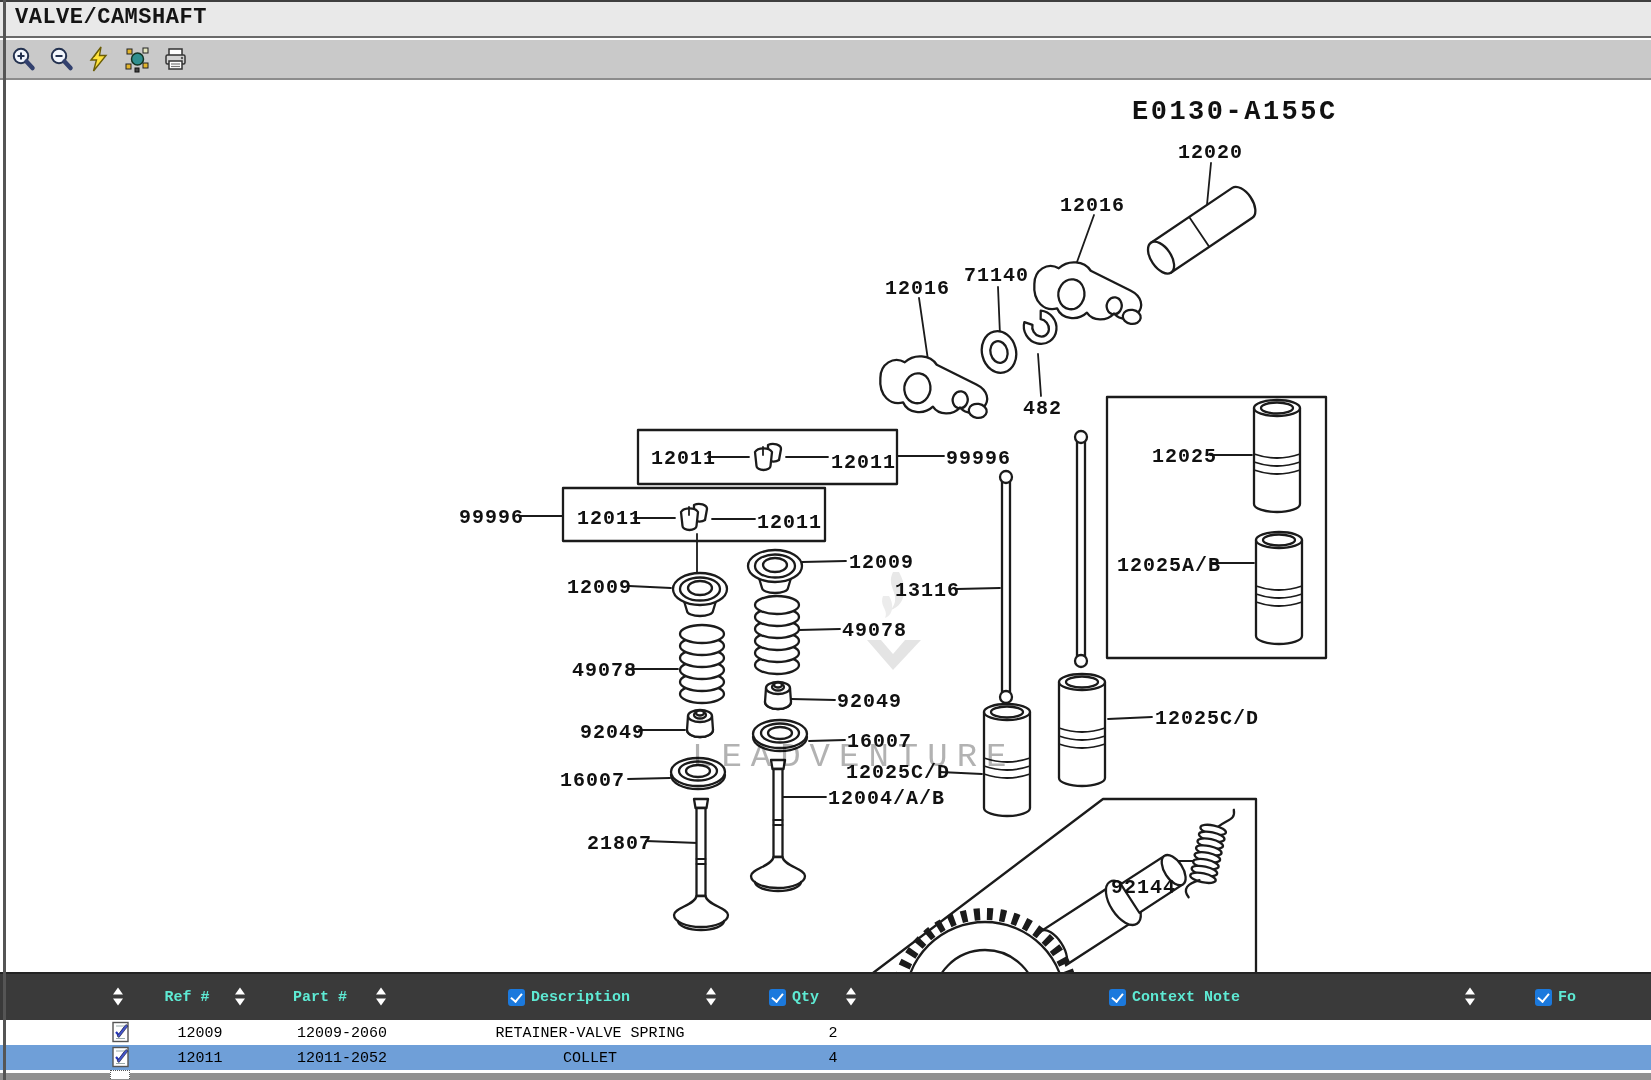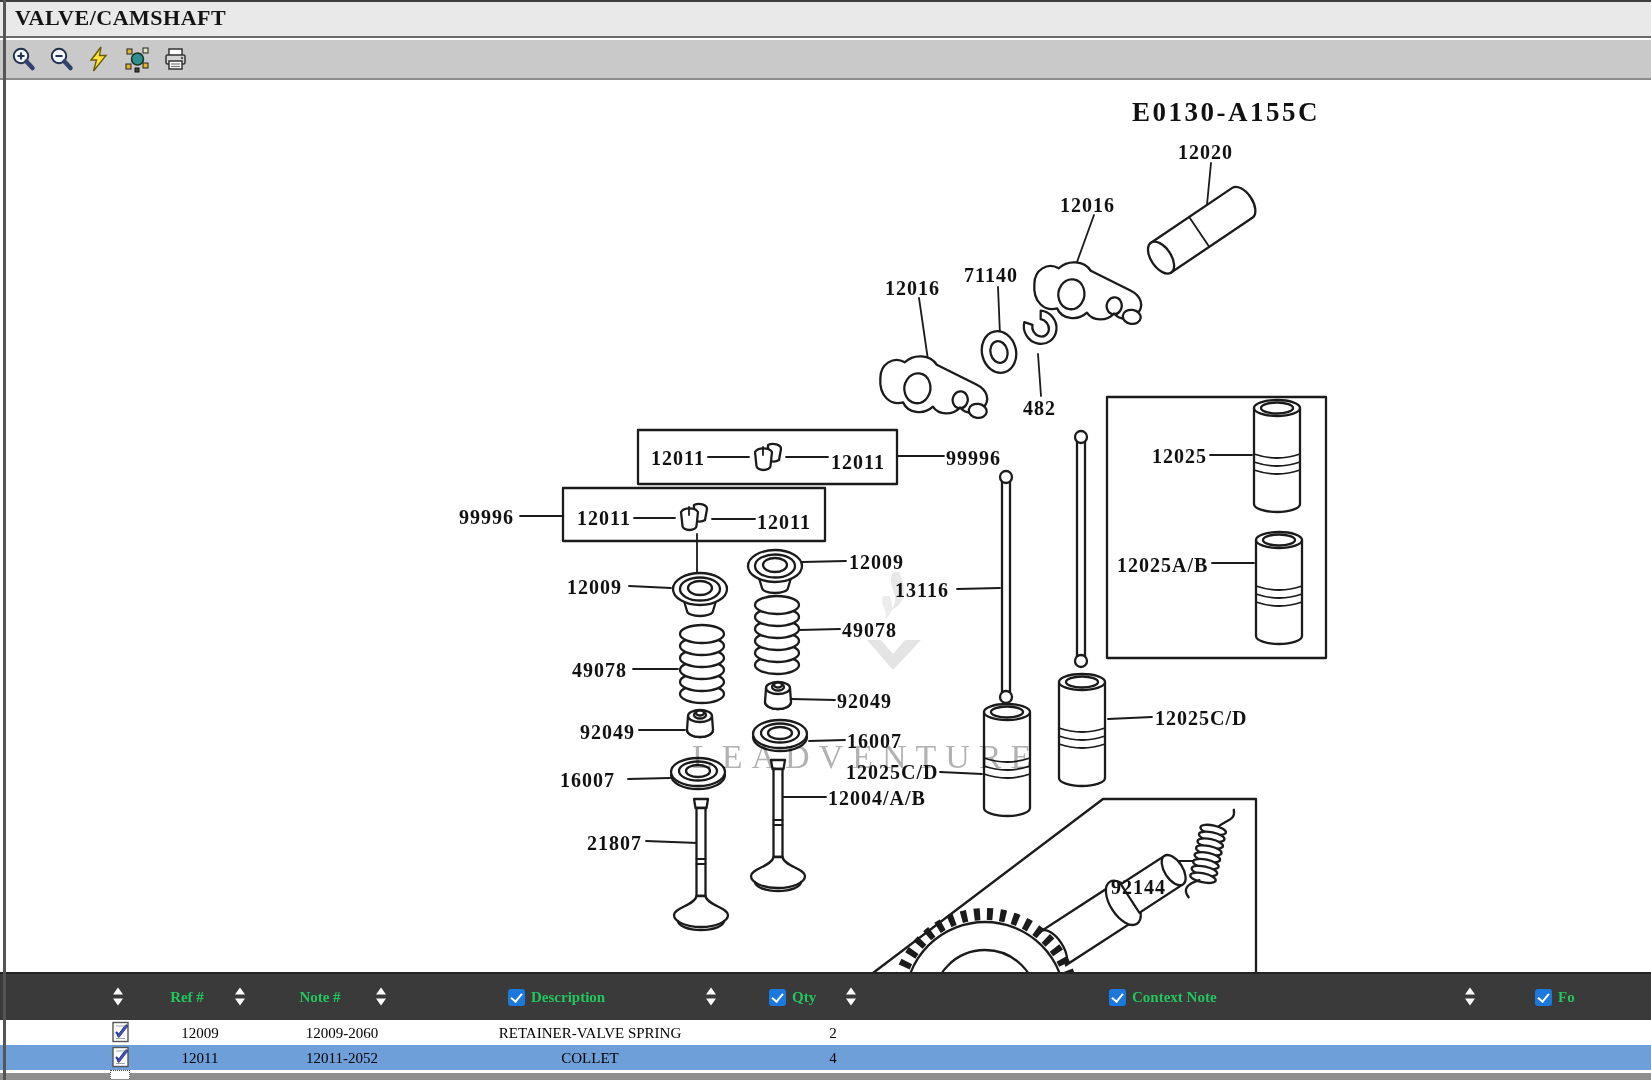--- a/index.html
+++ b/index.html
@@ -1,17 +1,17 @@
 <!DOCTYPE html>
 <html><head>
 <meta charset="utf-8">
 <style>
   html,body{margin:0;padding:0;background:#ffffff;}
   .screen{position:relative;width:1651px;height:1080px;background:#fff;overflow:hidden;
-          font-family:Liberation Serif, serif;}
+          font-family:Liberation Mono, monospace;}
   .topline{position:absolute;left:0;top:0;width:100%;height:2px;background:#3f3f3f;z-index:60;}
   .leftline{position:absolute;left:3px;top:0;width:3px;height:100%;background:#555;z-index:60;}
 
   
   .titlebar{position:absolute;left:0;top:0;width:100%;height:38px;background:#e9e9e9;
             border-bottom:2px solid #6a6a6a;box-sizing:border-box;z-index:5;}
   .titlebar .t{position:absolute;left:15px;top:5px;font-size:22px;font-weight:bold;color:#141414;letter-spacing:.5px;}
 
   
   .toolbar{position:absolute;left:0;top:40px;width:100%;height:40px;background:#c9c9c9;
@@ -26,21 +26,21 @@
   #diagram .thin{stroke-width:1.8;}
   .plabel{position:absolute;font-size:20px;font-weight:bold;color:#111;letter-spacing:1px;z-index:3;white-space:nowrap;}
   .dcode{position:absolute;left:1132px;top:97px;font-size:27px;font-weight:bold;color:#111;letter-spacing:2.5px;z-index:3;}
   .wmark{position:absolute;left:692px;top:738px;font-size:34px;letter-spacing:9px;color:#737373;
          opacity:.55;z-index:2;mix-blend-mode:multiply;font-weight:500;}
   .wflame{position:absolute;left:855px;top:570px;z-index:2;mix-blend-mode:multiply;opacity:.8;}
 
   
   .table{position:absolute;left:0;top:972px;width:100%;height:108px;background:#fff;z-index:10;}
   .thead{position:relative;width:100%;height:48px;background:#3a3a3a;border-top:2px solid #232323;box-sizing:border-box;}
-  .hcol{position:absolute;top:0;height:100%;display:flex;align-items:center;color:#22c55e;
+  .hcol{position:absolute;top:0;height:100%;display:flex;align-items:center;color:#5eead4;
         font-size:15px;font-weight:bold;white-space:nowrap;cursor:pointer;}
   .hcol.center{transform:translateX(-50%);}
   .cb{display:inline-block;width:17px;height:17px;background:#1b79dd;border-radius:3px;position:relative;
       margin-right:6px;flex:0 0 auto;cursor:pointer;}
   .cb::after{content:"";position:absolute;left:5px;top:2px;width:5px;height:9px;border:solid #fff;
       border-width:0 2.5px 2.5px 0;transform:rotate(40deg);}
   .sarr{position:absolute;top:50%;width:12px;height:19px;transform:translate(-50%,-50%);cursor:pointer;}
   .sarr::before{content:"";position:absolute;left:1px;top:0;border-left:5px solid transparent;
       border-right:5px solid transparent;border-bottom:7px solid #fff;}
   .sarr::after{content:"";position:absolute;left:1px;top:11px;border-left:5px solid transparent;
@@ -312,21 +312,21 @@
         <span class="sarr" style="left: 118px;"></span>
         <span class="sarr" style="left: 240px;"></span>
         <span class="sarr" style="left: 381px;"></span>
         <span class="sarr" style="left: 711px;"></span>
         <span class="sarr" style="left: 851px;"></span>
         <span class="sarr" style="left: 1470px;"></span>
         <div class="hcol center" style="left: 187px;">
           <span>Ref #</span>
         </div>
         <div class="hcol center" style="left: 320px;">
-          <span>Note #</span>
+          <span>Part #</span>
         </div>
         <div class="hcol" style="left: 508px;">
           <span class="cb"></span>
           <span>Description</span>
         </div>
         <div class="hcol" style="left: 769px;">
           <span class="cb"></span>
           <span>Qty</span>
         </div>
         <div class="hcol" style="left: 1109px;">

